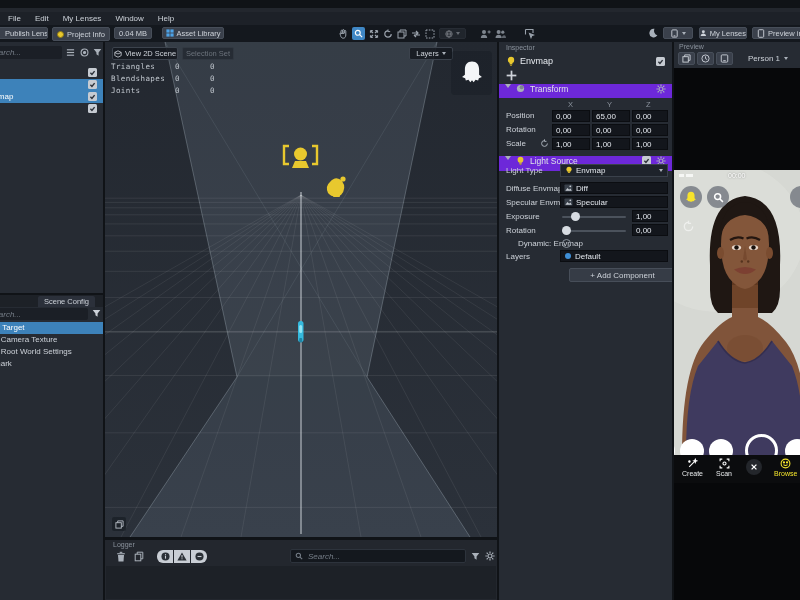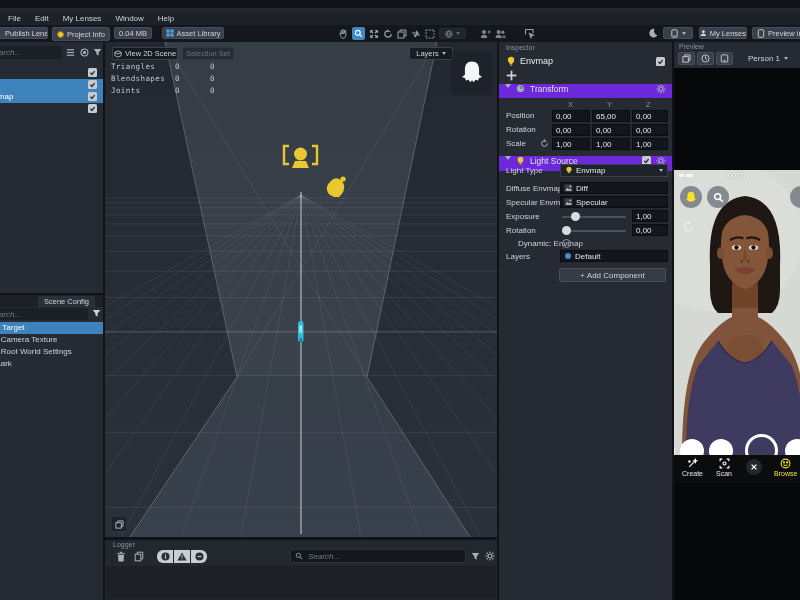--- a/index.html
+++ b/index.html
@@ -552,21 +552,21 @@
 
     <span class="abs fs8 txt" style="left:7px;top:197px;padding-left:12px;">Dynamic: Envmap</span>
     <span class="abs" style="left:63px;top:197px;width:9px;height:9px;border:1.3px solid #8a929c;border-radius:50%;"></span>
 
     <span class="abs fs8 txt" style="left:7px;top:210px;">Layers</span>
     <div class="abs fld fs8" style="left:61px;top:208px;width:108px;height:12px;padding:0 4px;gap:4px;">
       <span style="width:6px;height:6px;border-radius:50%;background:#3f8fd6;"></span>
       <span>Default</span>
     </div>
 
-    <div class="abs btn fs8" style="left:60px;top:226px;width:107px;height:14px;background:#363c46;">
+    <div class="abs btn fs8" style="left:70px;top:226px;width:107px;height:14px;background:#363c46;">
       <span>+ Add Component</span>
     </div>
   </div>
 
   <div class="abs" style="left:674px;top:42px;width:126px;height:558px;background:#07080a;overflow:hidden;">
     <div class="abs panel" style="left:0;top:0;width:149px;height:26px;">
       <span class="abs fs7 txt-dim" style="left:5px;top:1px;">Preview</span>
       <span class="abs btn" style="left:4px;top:10px;width:17px;height:13px;">
         <svg width="9" height="9" viewBox="0 0 10 10" stroke="#ced3da" fill="none" stroke-width="1">
             <rect x="1" y="3" width="6" height="6"></rect>

